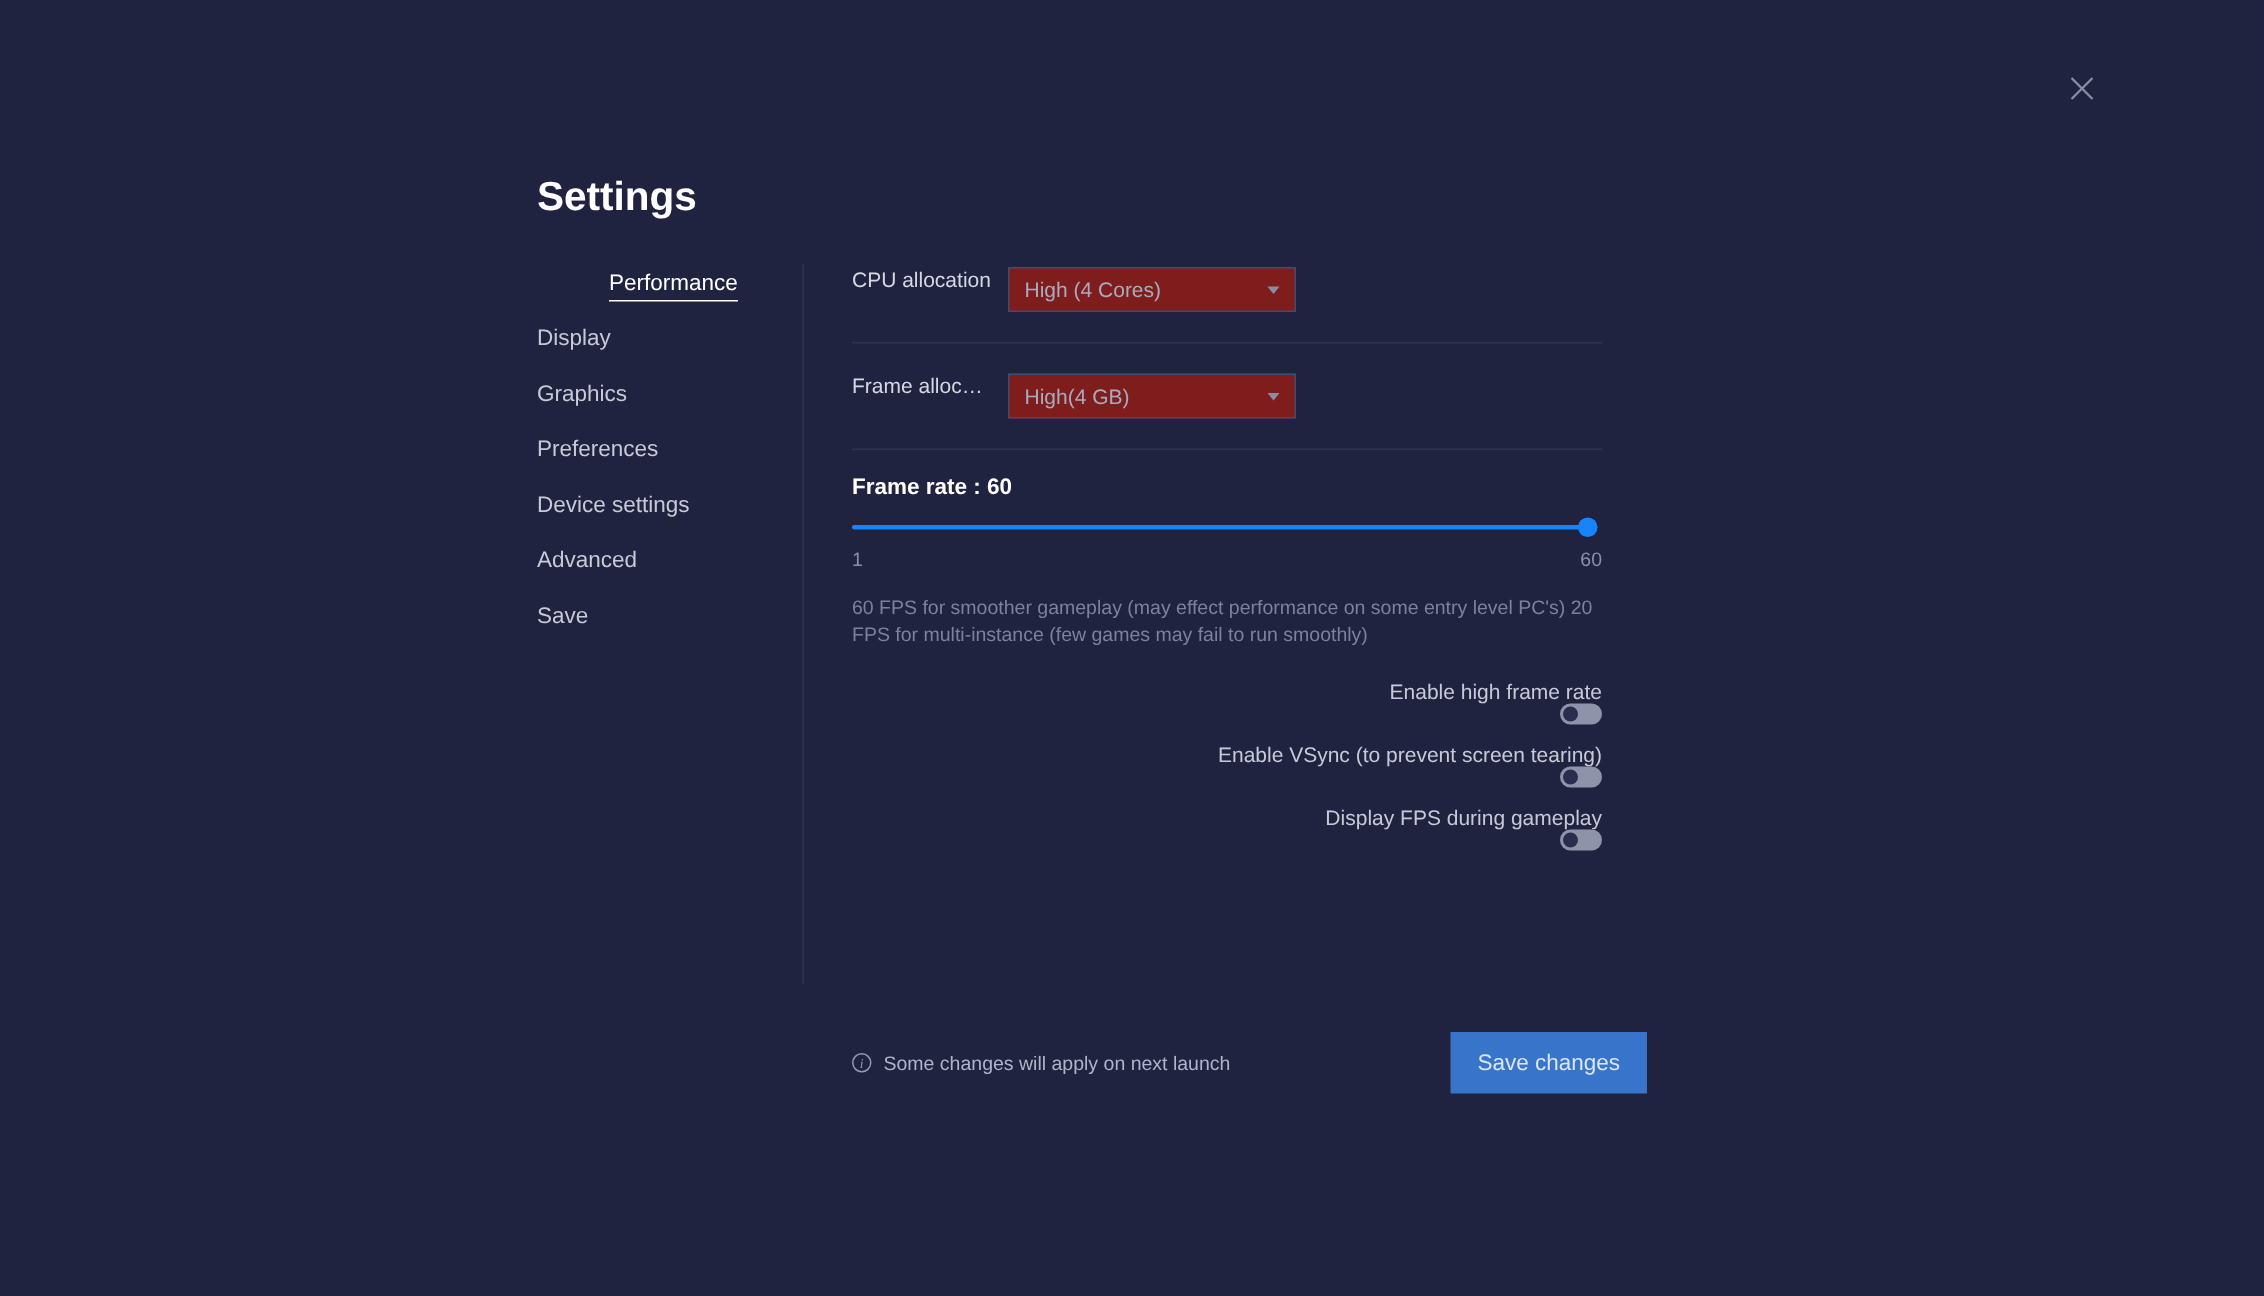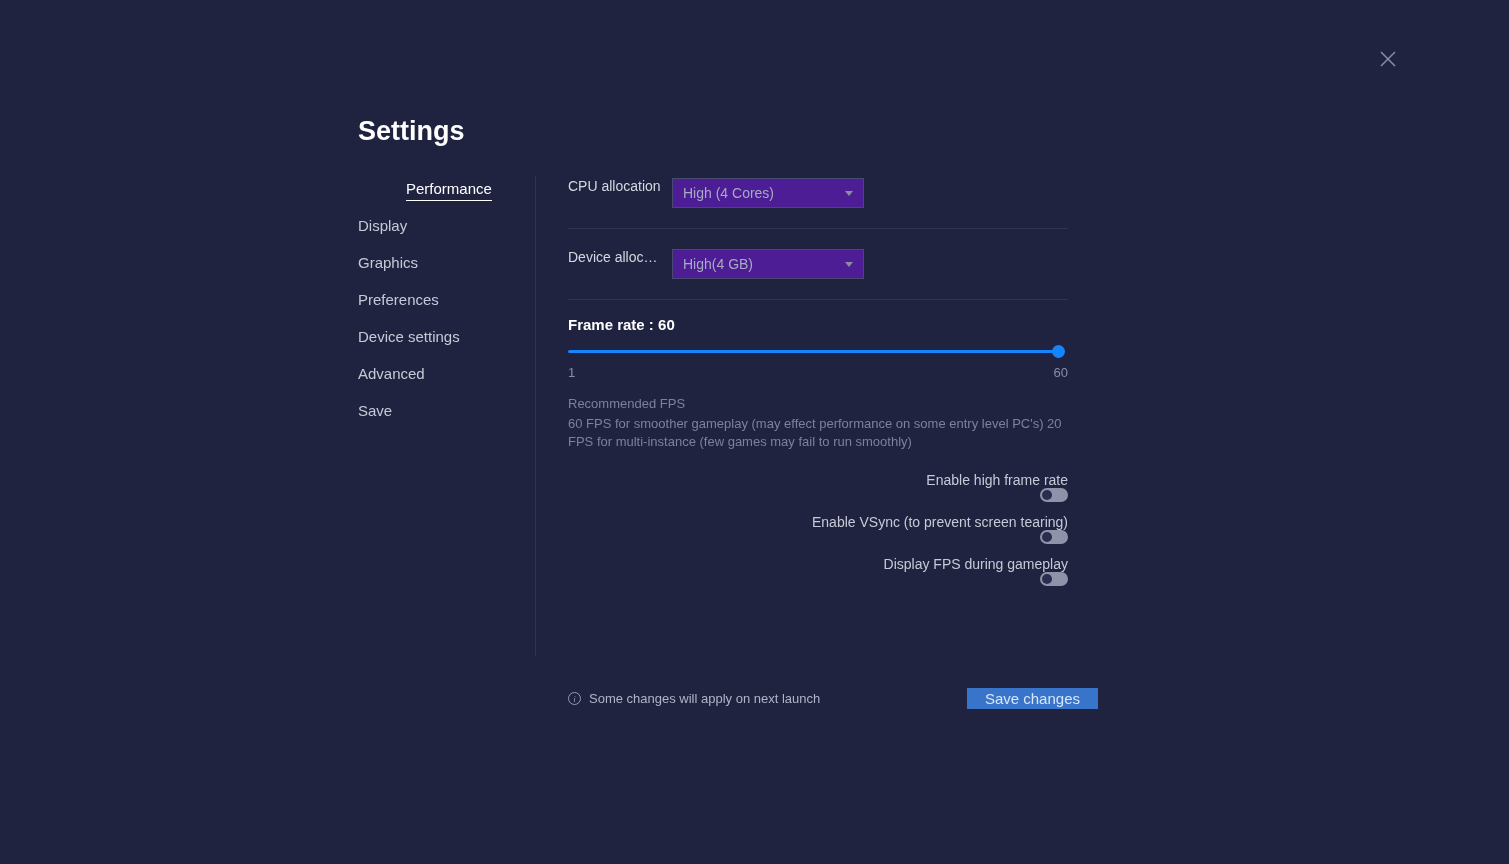--- a/index.html
+++ b/index.html
@@ -82,21 +82,21 @@
       width: 104px;
       font-size: 14px;
       color: #d5d8e0;
       white-space: nowrap;
       overflow: hidden;
       text-overflow: ellipsis;
     }
     .select {
       width: 192px;
       height: 30px;
-      background: #4c1d95;
+      background: #7f1d1d;
       border: 1px solid #454a6e;
       display: flex;
       align-items: center;
       justify-content: space-between;
       padding: 0 10px;
       cursor: pointer;
       font-size: 14px;
       color: #a7abc0;
     }
     .select .caret {
@@ -216,21 +216,21 @@
       justify-content: center;
       font-size: 9px;
       font-style: italic;
       font-family: Georgia, serif;
       color: #9599b0;
     }
     .save-btn {
       background: #3874c9;
       color: #d9e6f8;
       border: none;
-      padding: 2px 18px;
+      padding: 12px 18px;
       font-size: 15px;
       cursor: pointer;
     }
   </style>
 </head>
 <body>
 
 <div class="close-btn">
   <svg viewBox="0 0 18 18" fill="none" stroke-width="1.5">
     <line x1="2" y1="2" x2="16" y2="16"></line>
@@ -258,41 +258,40 @@
     <div class="row-label">CPU allocation</div>
     <div class="select">
       <span>High (4 Cores)</span>
       <span class="caret"></span>
     </div>
   </div>
 
   <div class="hr"></div>
 
   <div class="row">
-    <div class="row-label">Device alloc…</div>
+    <div class="row-label">Frame alloc…</div>
     <div class="select">
       <span>High(4 GB)</span>
       <span class="caret"></span>
     </div>
   </div>
 
   <div class="hr"></div>
 
   <div class="frame-label">Frame rate : 60</div>
 
   <div class="slider-wrap">
     <div class="slider-track"></div>
     <div class="slider-thumb"></div>
   </div>
   <div class="slider-minmax">
     <span>1</span>
     <span>60</span>
   </div>
 
-  <div class="reco-title">Recommended FPS</div>
   <div class="reco-desc">60 FPS for smoother gameplay (may effect performance on some entry level PC's) 20 FPS for multi-instance (few games may fail to run smoothly)</div>
 
   <div class="toggle-row">
     <span class="toggle-label">Enable high frame rate</span>
     <div class="toggle">
       <div class="toggle-knob"></div>
     </div>
   </div>
 
   <div class="toggle-row">

